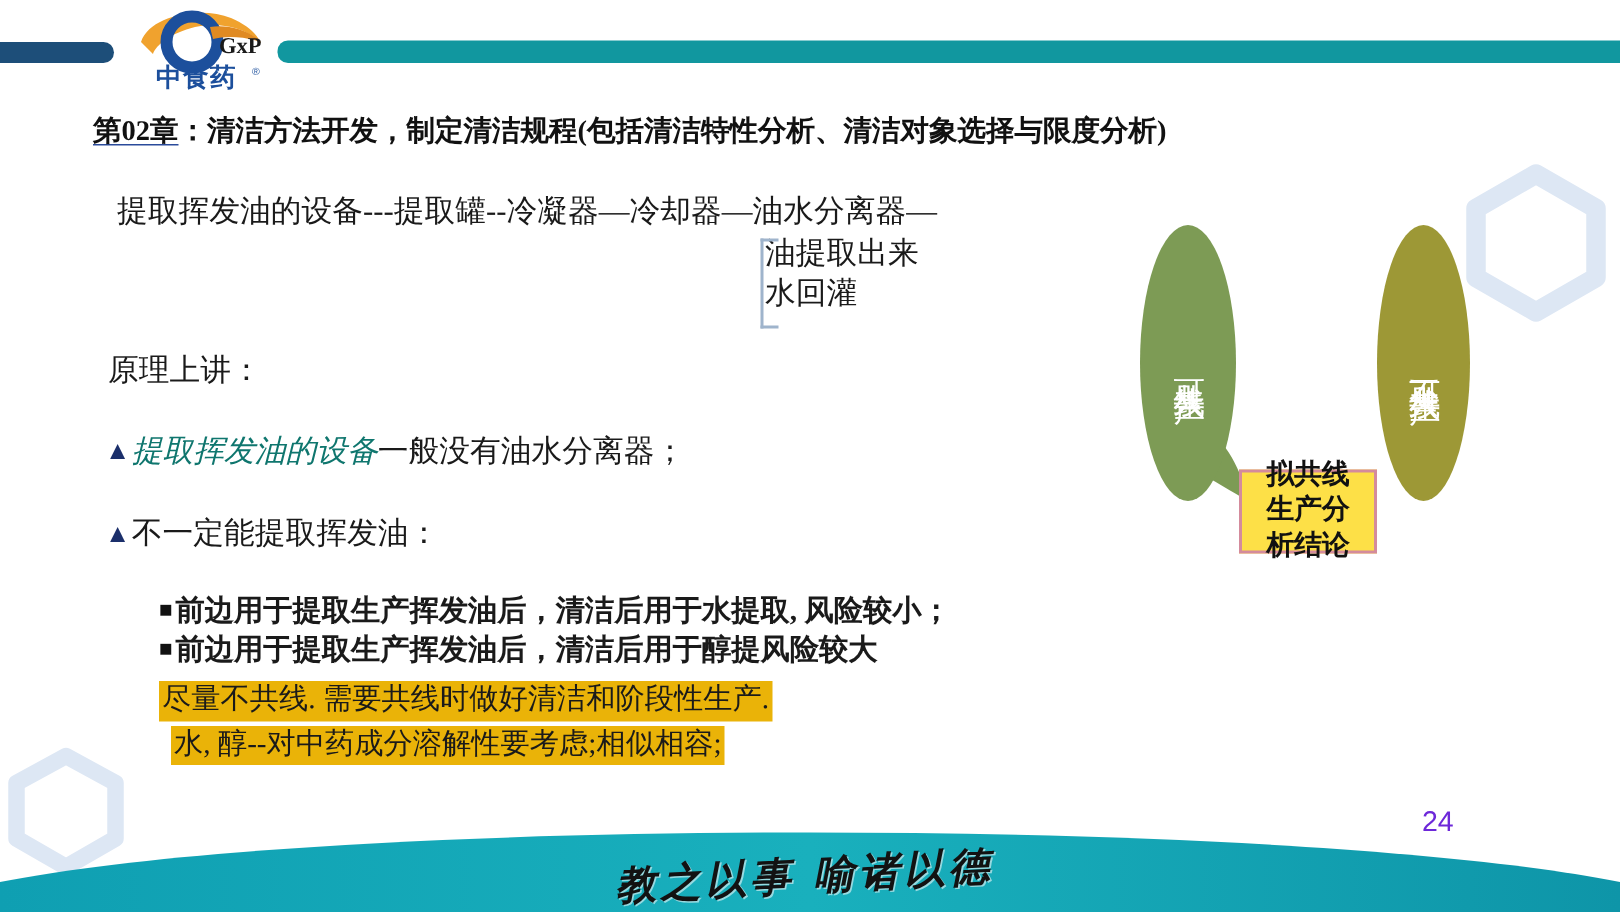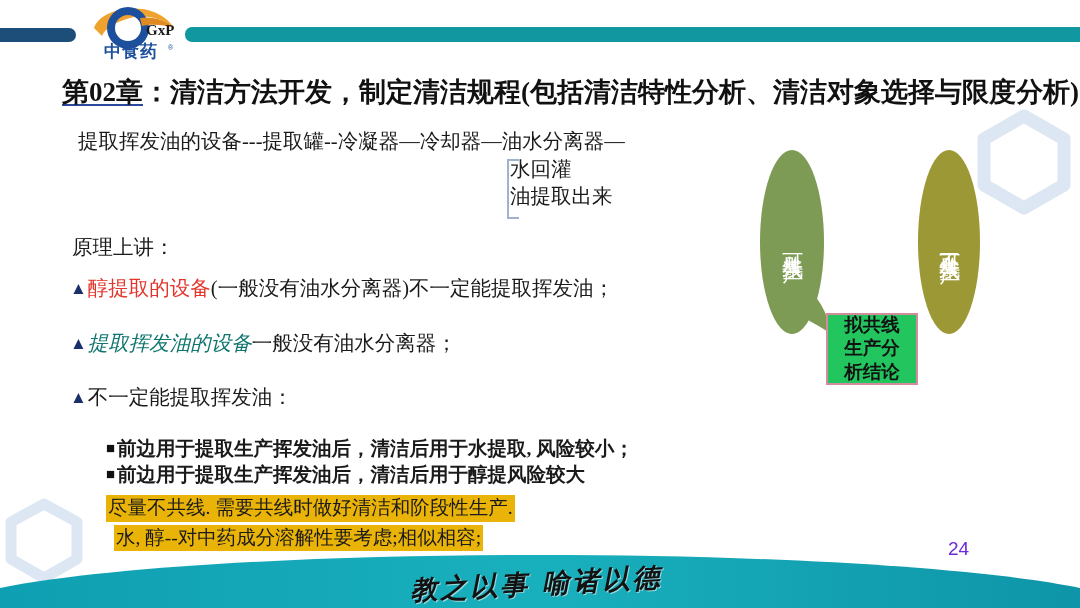--- a/index.html
+++ b/index.html
@@ -47,21 +47,21 @@
     height: 62px;
   }
   .logo svg { display: block; }
 
   
   .title {
     position: absolute;
     left: 62px;
     top: 74px;
     width: 960px;
-    font-size: 27px;
+    font-size: 19px;
     font-weight: 700;
     color: #111111;
     letter-spacing: 0px;
     white-space: nowrap;
   }
   .title .ch-num {
     text-decoration: underline;
     text-decoration-color: #2a4b9b;
     text-underline-offset: 3px;
   }
@@ -182,22 +182,22 @@
 
   .callout-tail {
     position: absolute;
     left: 58px; top: 160px;
     width: 46px; height: 58px;
   }
 
   .pink-box {
     position: absolute;
     left: 86px; top: 193px;
-    width: 92px; height: 72px;
-    background: #22c55e;
+    width: 92px; height: 56px;
+    background: #fde047;
     border: 2px solid #d48b9c;
     color: #111111;
     font-weight: 700;
     font-size: 18.5px;
     line-height: 1.26;
     display: flex;
     align-items: center;
     justify-content: center;
     text-align: center;
     box-sizing: border-box;
@@ -261,30 +261,27 @@
     <span class="ch-num">第02章</span><span>：清洁方法开发，制定清洁规程(包括清洁特性分析、清洁对象选择与限度分析)</span>
   </div>
 
   <div class="body-text">
 
     <div class="line1">提取挥发油的设备---提取罐--冷凝器—冷却器—油水分离器—</div>
 
     <div class="bracket-row">
       <div class="bracket"></div>
       <div class="bracket-items">
+        <div>油提取出来</div>
         <div>水回灌</div>
-        <div>油提取出来</div>
       </div>
     </div>
 
     <div class="principle">原理上讲：</div>
 
-    <div class="p-item">
-      <span class="bullet-tri">▲</span><span class="txt-red">醇提取的设备</span><span>(一般没有油水分离器)不一定能提取挥发油；</span>
-    </div>
 
     <div class="p-item gap-big">
       <span class="bullet-tri">▲</span><span class="txt-purple">提取挥发油的设备</span><span>一般没有油水分离器；</span>
     </div>
 
     <div class="p-item gap-big">
       <span class="bullet-tri">▲</span><span>不一定能提取挥发油：</span>
     </div>
 
     <div class="sub-list">

